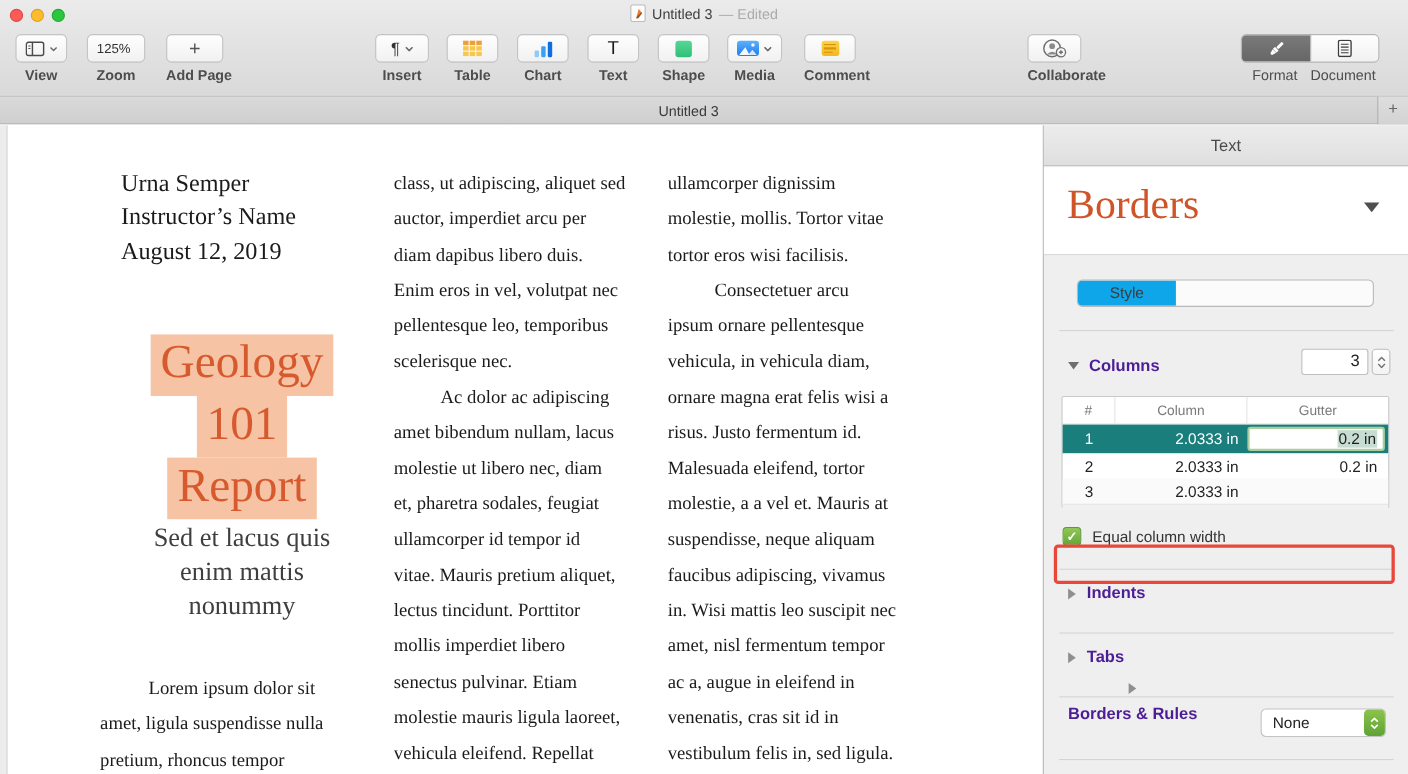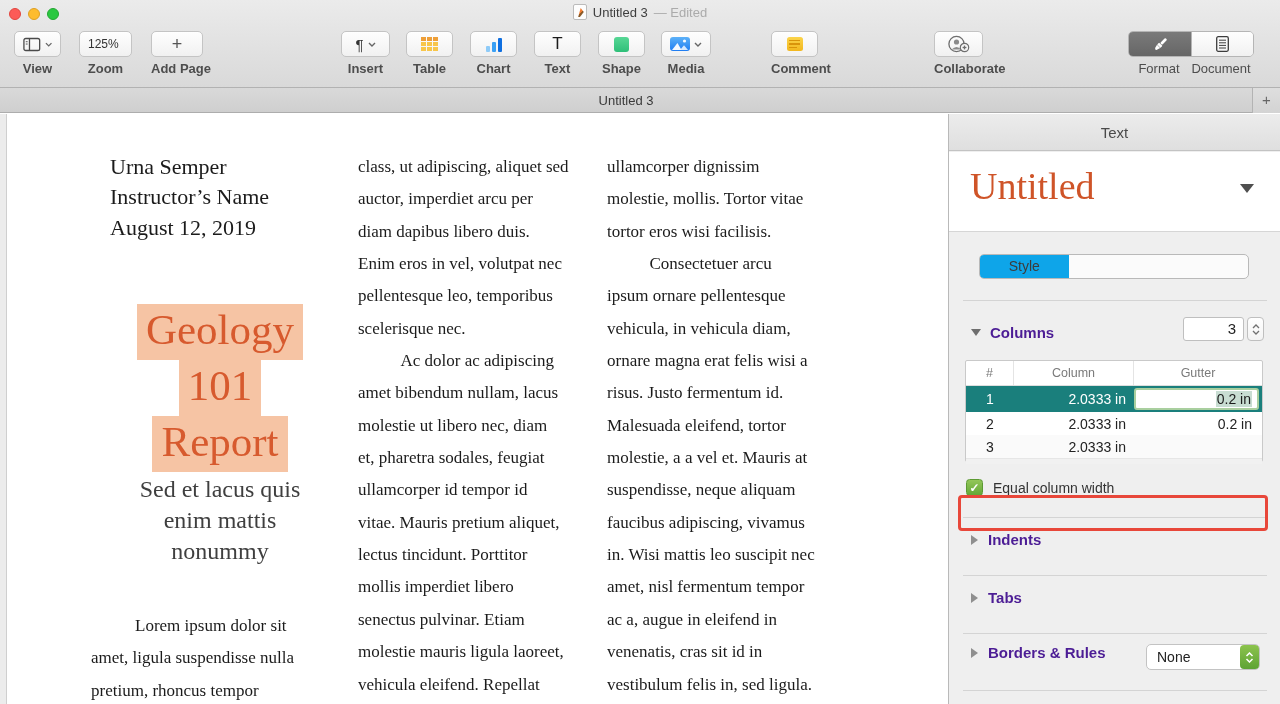--- a/index.html
+++ b/index.html
@@ -244,21 +244,21 @@
               <path d="M10 13 L14 8.2 L18 13 Z" fill="#e8f3ff" opacity=".9"></path>
             </svg>
         </span>
         <svg class="chev" width="8" height="5" viewBox="0 0 8 5">
             <path d="M1 1 L4 4 L7 1" fill="none" stroke="#666" stroke-width="1.4"></path>
           </svg>
       </div>
       <div class="tb-label">Media</div>
     </div>
 
-    <div class="tb-item" style="left:731px;margin-left:40px;">
+    <div class="tb-item" style="left:731px;">
       <div class="tb-btn" style="width:47px;">
         <span class="comment-sq">
             <i></i>
             <i></i>
             <i style="width:70%;"></i>
           </span>
       </div>
       <div class="tb-label">Comment</div>
     </div>
 
@@ -361,21 +361,21 @@
 amet, nisl fermentum tempor
 ac a, augue in eleifend in
 venenatis, cras sit id in
 vestibulum felis in, sed ligula.</div>
   </div>
 
   <div id="sidebar">
     <div id="sb-header">Text</div>
 
     <div id="style-well">
-      <div id="style-name" style="color: rgb(207, 84, 40);">Untitled</div>
+      <div id="style-name" style="color: rgb(207, 84, 40);">Borders</div>
       <div id="style-dd"></div>
     </div>
 
     <div id="seg">
       <div class="seg-item">Style</div>
       <div class="seg-item seg-sel">Layout</div>
       <div class="seg-item">More</div>
     </div>
 
     <div class="sb-div" style="top:186px;"></div>
@@ -434,21 +434,21 @@
 
     <div class="sb-div" style="top:461px;"></div>
 
     <div class="collapse-row" style="top:475px;">
       <span class="disc-closed"></span>
       <span class="sec-label">Tabs</span>
     </div>
 
     <div class="sb-div" style="top:519px;"></div>
 
-    <div class="collapse-row" style="top:530px;">
+    <div class="collapse-row" style="top:507px;flex-direction:column;">
       <span class="disc-closed"></span>
       <span class="sec-label">Borders &amp; Rules</span>
     </div>
     <div id="popup-none">
       <span class="pv">None</span>
       <span id="popup-cap">
         <svg width="9" height="5" viewBox="0 0 8 5">
             <path d="M1 4 L4 1 L7 4" fill="none" stroke="#fff" stroke-width="1.5"></path>
           </svg>
         <svg width="9" height="5" viewBox="0 0 8 5">

